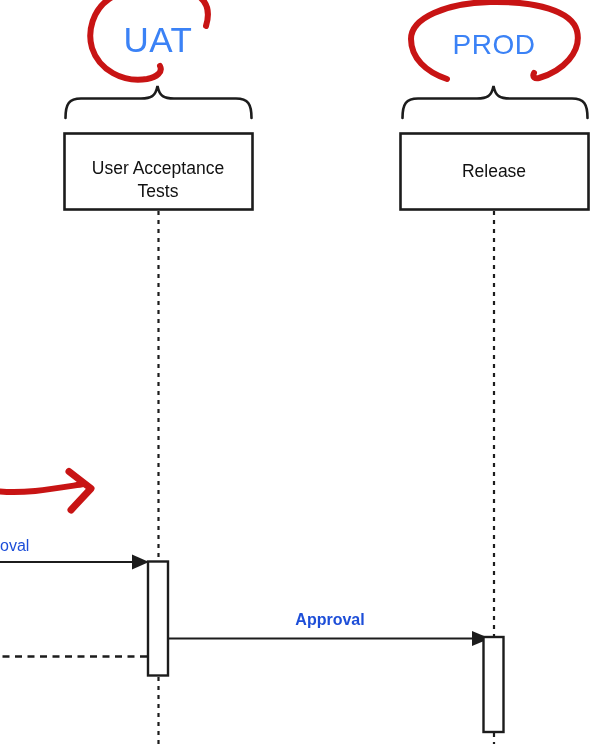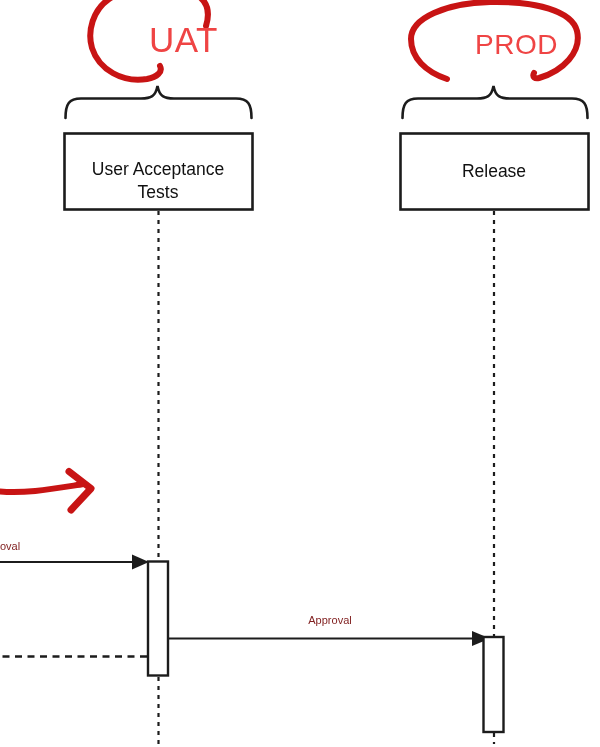--- a/index.html
+++ b/index.html
@@ -15,27 +15,27 @@
     overflow:hidden;
     font-family:"Liberation Sans", sans-serif;
     color:var(--ink);
   }
   .diagram-svg{position:absolute;left:0;top:0;width:600px;height:747px;}
   .ink-stroke{stroke:var(--ink);fill:none;}
   .ink-fill{fill:var(--ink);stroke:none;}
   .white-box{fill:#ffffff;stroke:var(--ink);}
   .red-stroke{stroke:var(--red);fill:none;stroke-linecap:round;stroke-linejoin:round;}
   .label{position:absolute;color:#222;}
-  .env-label{font-size:35px;line-height:35px;text-align:right;letter-spacing:0.5px;color:#ef4444;}
+  .env-label{font-size:35px;line-height:35px;text-align:center;letter-spacing:0.5px;color:#3b82f6;}
   .box-label-wrap{
     position:absolute;width:188px;height:77px;
     display:flex;align-items:center;justify-content:center;text-align:center;
   }
   .box-label{font-size:17.5px;line-height:23px;max-width:152px;color:#111;}
-  .msg-label{font-size:11px;line-height:20px;color:#7f1d1d;}
+  .msg-label{font-size:16px;line-height:20px;color:#1d4ed8;}
 </style>
 </head>
 <body>
 
 <div class="canvas">
 
   <svg class="diagram-svg" viewBox="0 0 600 747">
 
     <path class="ink-stroke" stroke-width="2.2" stroke-dasharray="4 5" d="M 158.5,211 L 158.5,561"></path>
     <path class="ink-stroke" stroke-width="2.2" stroke-dasharray="4 5" d="M 158.5,677 L 158.5,746"></path>
@@ -66,25 +66,25 @@
     <path class="red-stroke" stroke-width="6" d="M 447,79 C 426,72 411,58 411,39 C 411,18 446,3 490,2 C 536,1 572,11 577,31
              C 582,52 563,71 539,78 C 535,79 532,77 534,73"></path>
     <path class="red-stroke" stroke-width="6" d="M -4,491 C 25,494.5 58,488 84,484"></path>
     <path class="red-stroke" stroke-width="7" d="M 69,471.5 L 91,488.5 L 71,510"></path>
   </svg>
 
   <div class="label env-label" style="left:98px;top:22px;width:120px;">UAT</div>
 
   <div class="label env-label" style="left:430px;top:27px;width:128px;font-size:28px;">PROD</div>
 
-  <div class="box-label-wrap" style="left:64px;top:127px;align-items:flex-end;">
+  <div class="box-label-wrap" style="left:64px;top:141px;">
     <span class="box-label">User Acceptance Tests</span>
   </div>
 
   <div class="box-label-wrap" style="left:400px;top:133px;text-align:center;">
     <span class="box-label">Release</span>
   </div>
 
   <div class="label msg-label" style="left:0;top:536px;white-space:nowrap;">oval</div>
 
-  <div class="label msg-label" style="left:255px;top:610px;width:150px;text-align:center;">Approval</div>
+  <div class="label msg-label" style="left:255px;top:610px;width:150px;text-align:center;font-weight:bold;">Approval</div>
 
 </div>
 
 </body></html>

